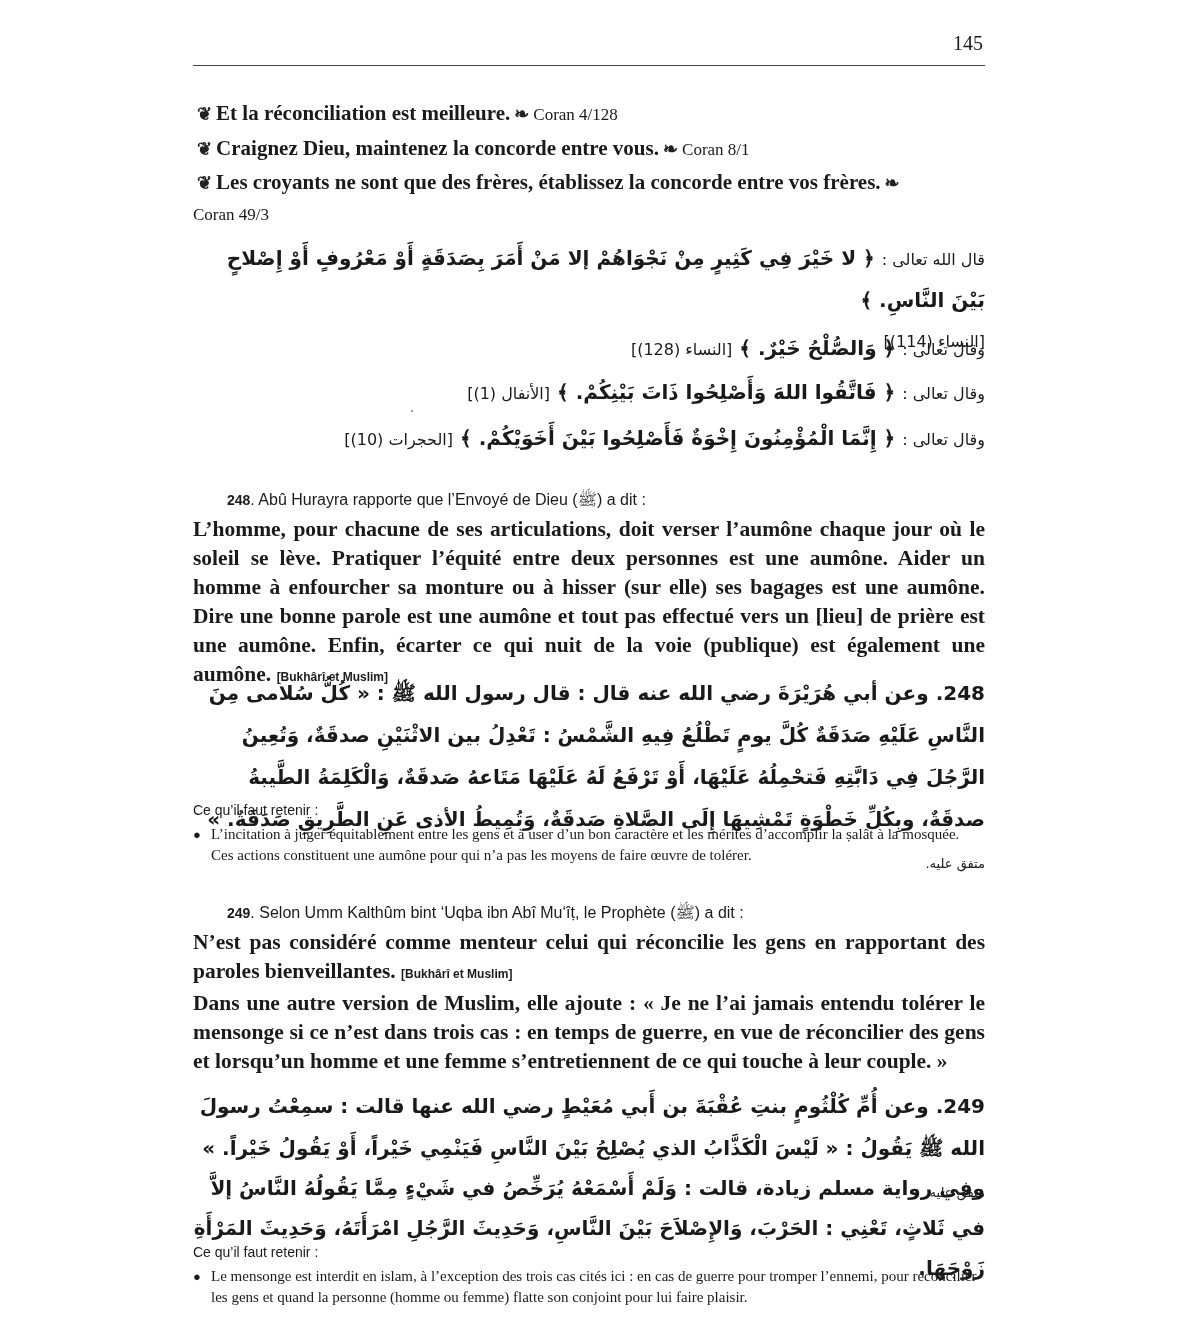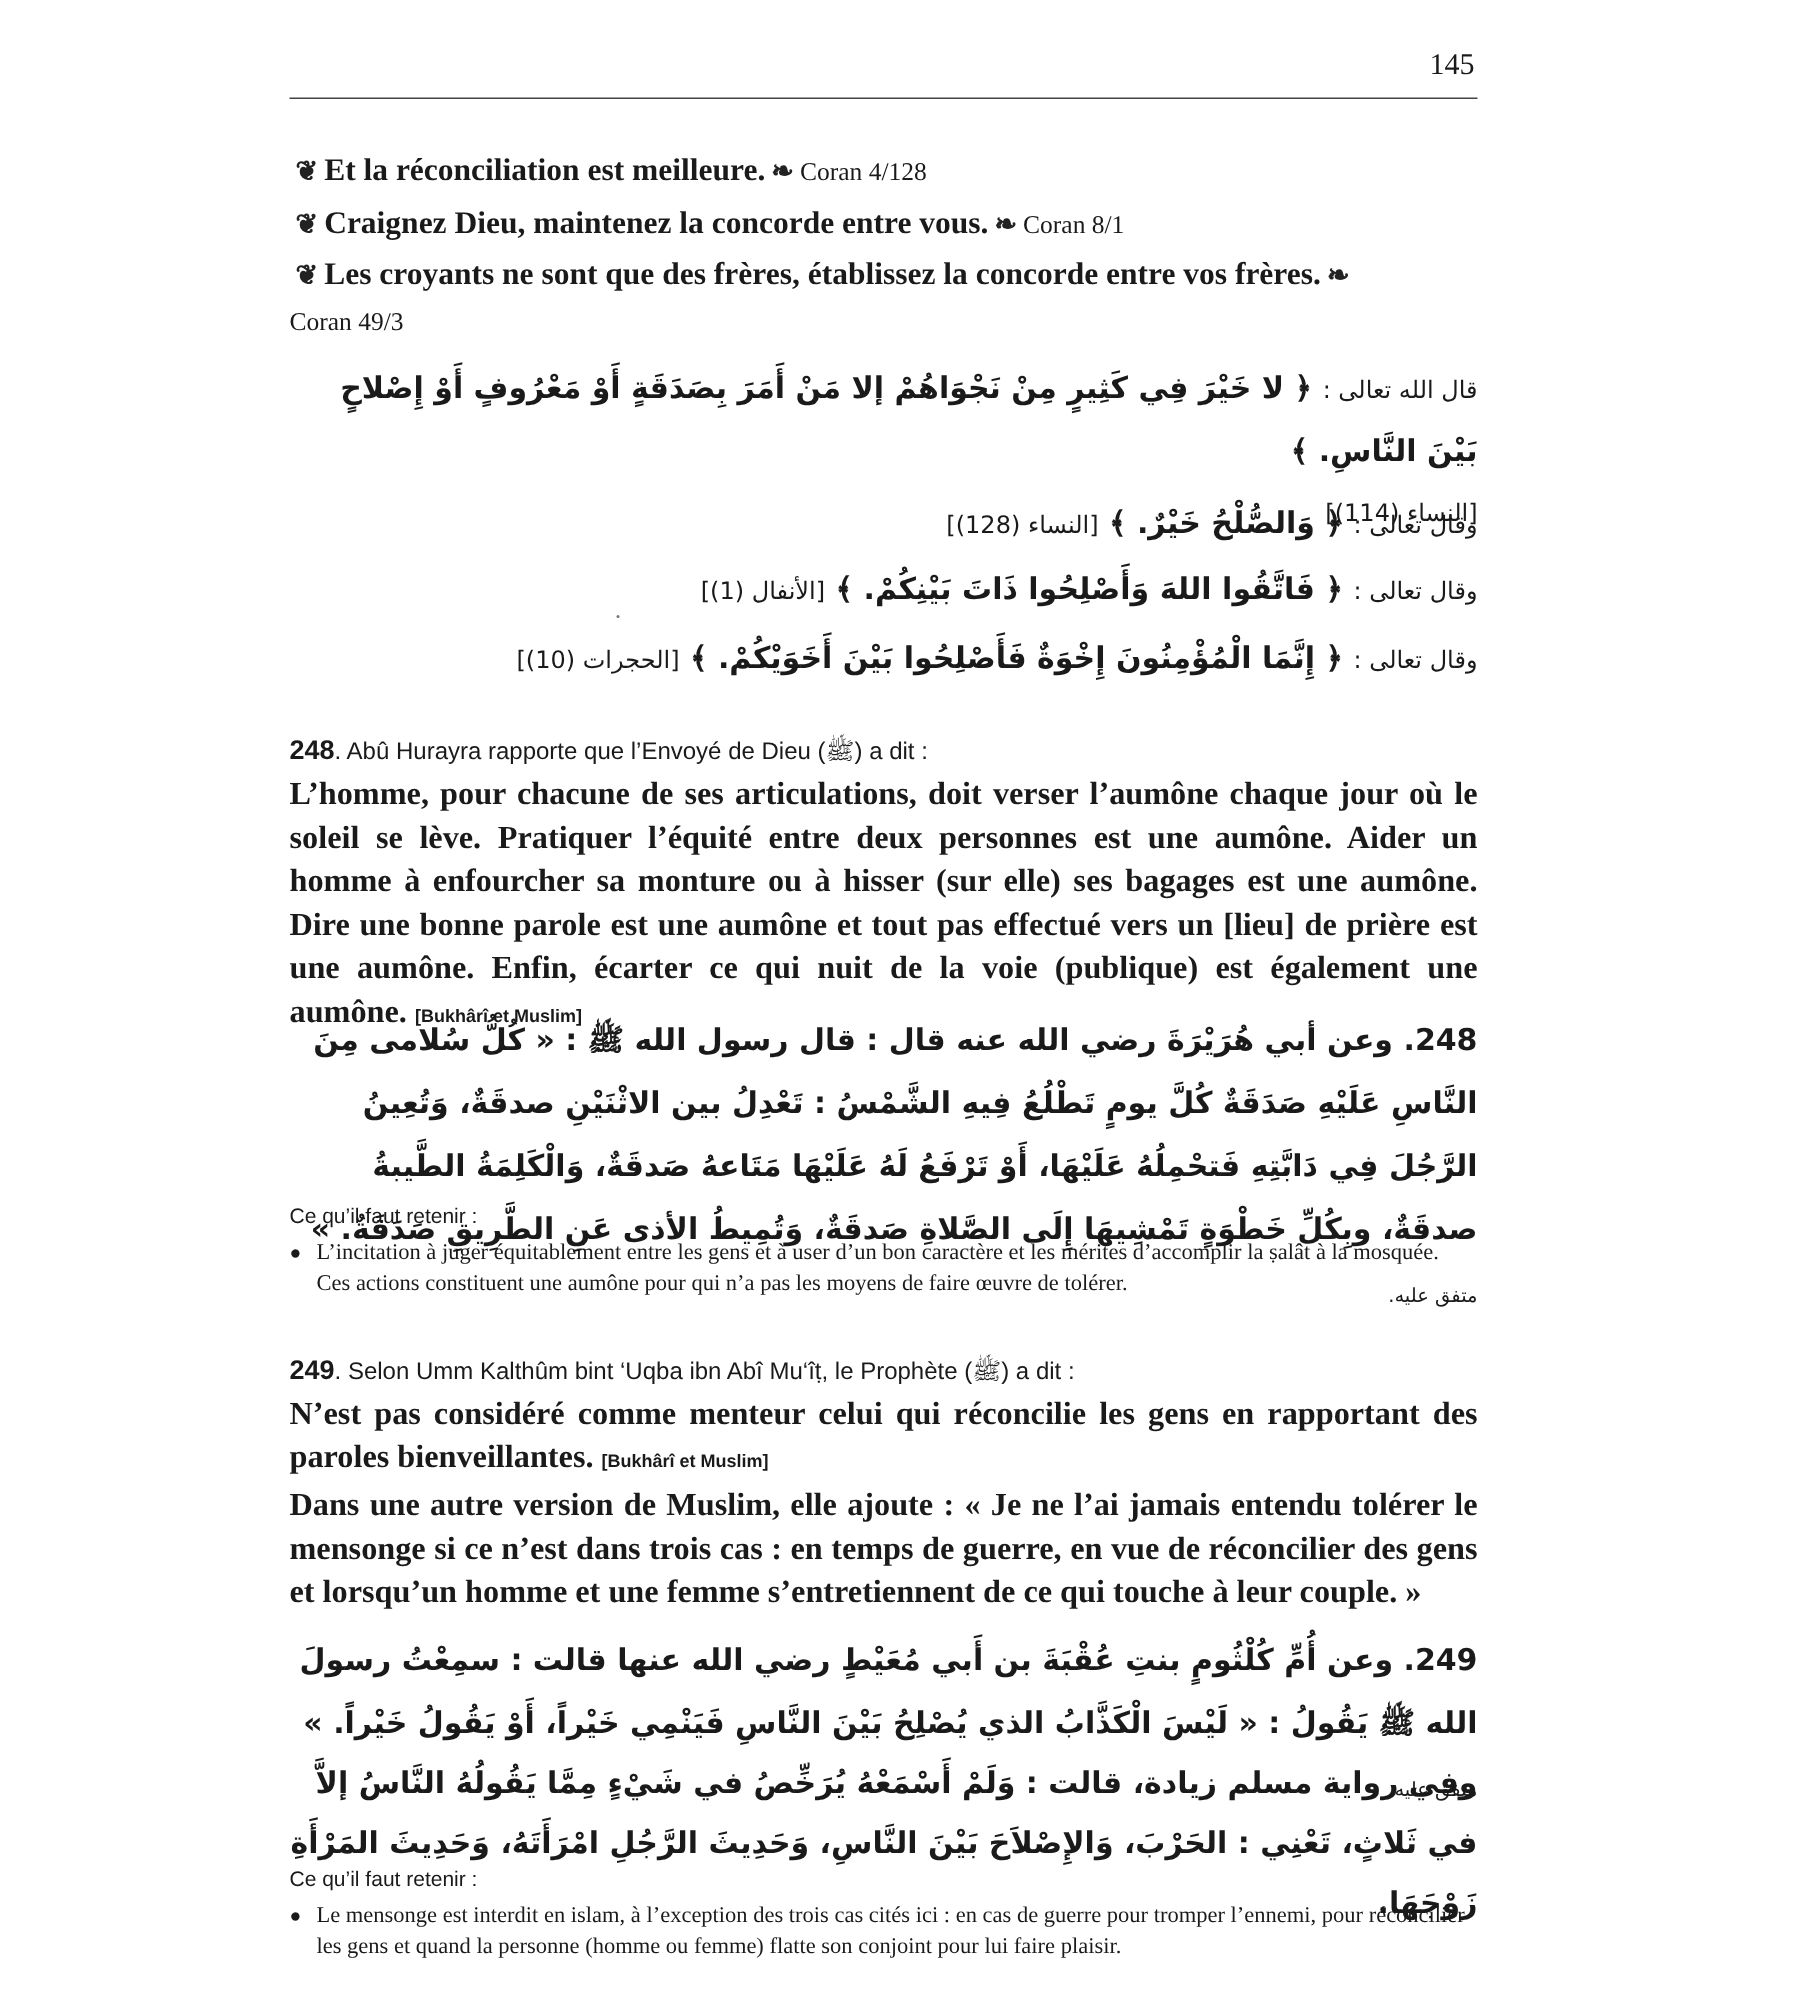--- a/index.html
+++ b/index.html
@@ -11,21 +11,21 @@
   .head-rule { position: absolute; left: 0; top: 35px; width: 792px; border-top: 1.5px solid #444; }
 
   .verse { position: absolute; left: 0; width: 792px; font-size: 21px; font-weight: bold; line-height: 30px; text-align: justify; }
   .verse .ref { font-weight: normal; font-size: 17px; }
   .orn { display: inline-block; font-weight: bold; font-size: 18px; color: #222; margin: 0 4px; }
 
   .ar { position: absolute; left: 0; width: 792px; direction: rtl; text-align: right; font-family: "DejaVu Sans", sans-serif; font-size: 20px; line-height: 40px; font-weight: bold; }
   .ar .plain { font-weight: normal; font-size: 16px; }
 
   .hadith-head { position: absolute; left: 0; font-family: "Liberation Sans", sans-serif; font-size: 16px; }
-  .hadith-head .num { font-weight: bold; font-size: 18px; }
+  .hadith-head .num { font-weight: bold; font-size: 14px; margin-left: 34px; }
   .fr-text { position: absolute; left: 0; width: 792px; font-size: 21.5px; line-height: 29px; text-align: justify; font-weight: bold; }
   .src { font-family: "Liberation Sans", sans-serif; font-size: 12px; }
   .retain-title { position: absolute; left: 0; font-family: "Liberation Sans", sans-serif; font-size: 14px; }
   .retain-item { position: absolute; left: 0; width: 792px; font-size: 15px; line-height: 21px; padding-left: 18px; box-sizing: border-box; text-indent: -18px; }
   .bullet { display: inline-block; width: 18px; text-indent: 0; font-size: 13px; }
   .dot { position: absolute; width: 2px; height: 2px; background: #777; border-radius: 1px; }
 </style>
 </head>
 <body>
 

